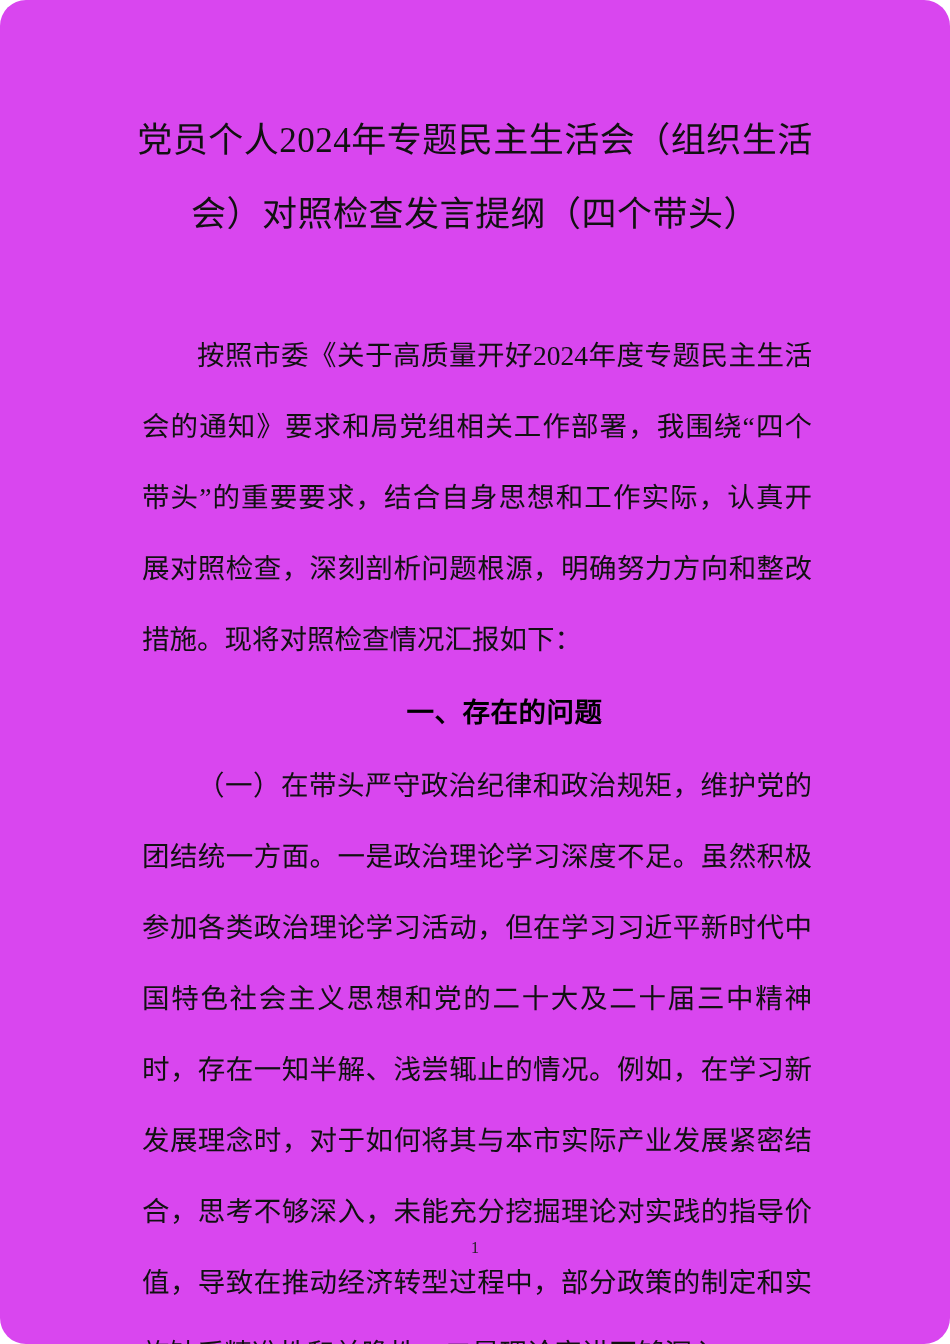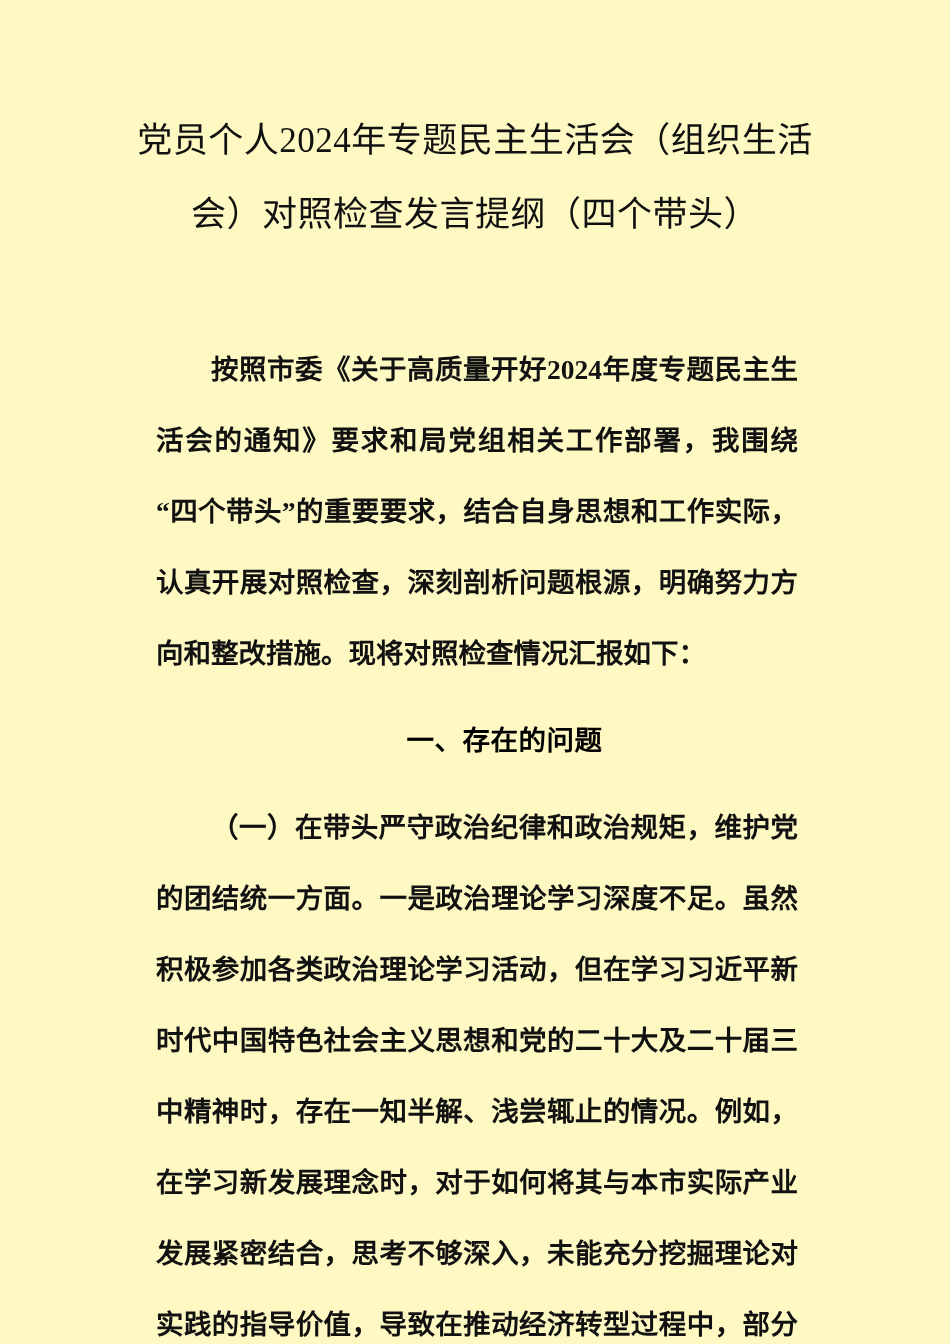--- a/index.html
+++ b/index.html
@@ -14,21 +14,22 @@
     position: relative;
     overflow: hidden;
     font-family: "Liberation Serif", "DejaVu Serif", serif;
     color: #000000;
     -webkit-font-smoothing: antialiased;
   }
 
   .page {
     position: absolute;
     inset: 0;
-    background: #fef9c3;
+    background: #d946ef;
+    border-radius: 26px;
   }
 
   
   .doc-title {
     position: absolute;
     left: 118px;
     top: 104px;
     width: 714px;
     text-align: center;
     font-size: 35px;
@@ -41,29 +42,28 @@
 
   
   .body-block {
     position: absolute;
     left: 140px;
     top: 318px;
     width: 674px;
   }
 
   p.para {
-    margin: 16px;
+    margin: 2px;
     font-size: 27.5px;
     line-height: 71px;
     text-align: justify;
     text-align-last: left;
     text-justify: inter-ideograph;
     letter-spacing: 0px;
     color: #111111;
-    font-weight: bold;
   }
 
   p.para.indent {
     text-indent: 2em;
   }
 
   p.heading {
     margin: 0;
     font-size: 27.5px;
     line-height: 71px;

